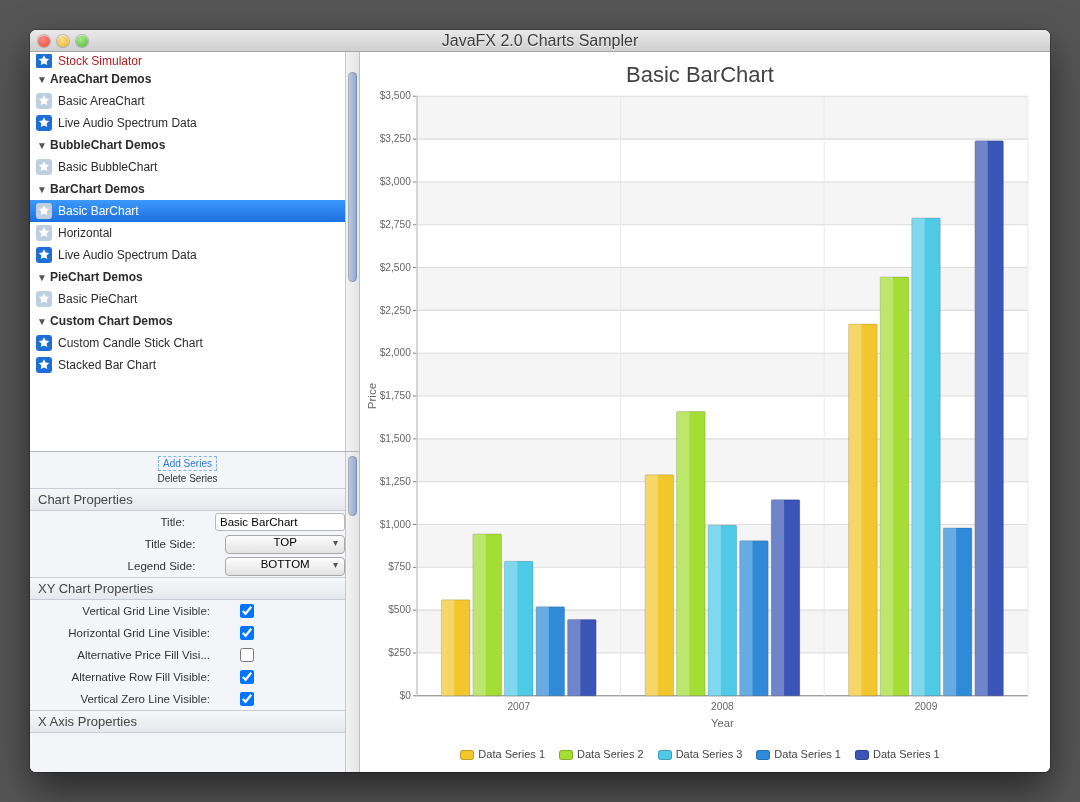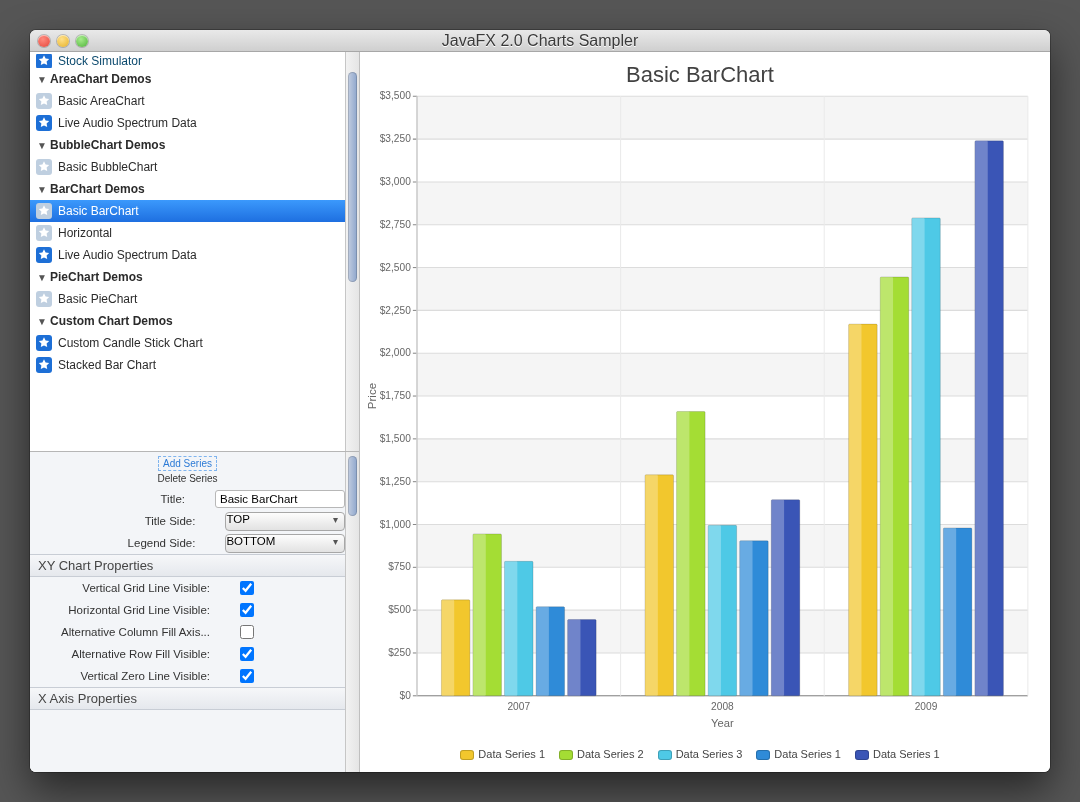--- a/index.html
+++ b/index.html
@@ -31,21 +31,21 @@
   .tree { flex:1; overflow:hidden; font-size:12px; color:#2b2b2b; padding-top:2px;}
   .tree div.row { display:flex; align-items:center; height:22px; padding-left:6px; }
   .disclosure { width:12px; text-align:center; color:#555; font-size:10px; margin-right:2px;}
   .grouprow { font-weight:bold; }
   .leaf { padding-left: 26px; }
   .sel { background: linear-gradient(#3b99fc,#1e6fe0); color:#fff; }
   .sel .staricon path{fill:#fff!important;}
   .staricon{width:16px;height:16px;margin-right:6px;flex-shrink:0;}
   .star-gray rect{fill:#bfcfe0;} .star-gray path{fill:#fff;}
   .star-blue rect{fill:#1d6fd6;} .star-blue path{fill:#fff;}
-  .cut{ color:#0c4a6e;text-align:center; } 
+  .cut{ color:#b91c1c;text-align:center; } 
   .vscroll {
     width:14px;
     background:linear-gradient(90deg,#f2f2f2,#e5e5e5);
     border-left:1px solid #c6c6c6; position:relative;
   }
   .vscroll .thumb{position:absolute; left:2px; right:2px; border-radius:5px; background:linear-gradient(90deg,#c2cde0,#8ea6cc); box-shadow:inset 0 0 0 1px rgba(0,0,0,0.15);}
   .treewrap .thumb{ top:20px; height:210px;}
   
   .botwrap{ flex:1; display:flex; min-height:0;}
   .botpanel{ flex:1; overflow:hidden; background:#f3f5f8;}
@@ -57,21 +57,21 @@
     border-top:1px solid #c8cdd5; border-bottom:1px solid #c8cdd5;
     font-size:13px; color:#454545; padding:3px 8px;
   }
   .proprow{ display:flex; align-items:center; height:22px; font-size:11.5px;gap:24px;}
   .proprow label{ width:186px; text-align:right; padding-right:6px; color:#333;}
   .proprow input[type=text]{
     width:130px; height:18px; font-size:11.5px; padding:0 4px;
     border:1px solid #b7b7b7; border-radius:3px; background:#fff;
   }
   .proprow .sel-combo{
-    width:130px; height:19px; font-size:11.5px; 
+    width:130px; height:19px; font-size:11.5px; text-align:center;
     border:1px solid #a7a7a7; border-radius:4px;
     background:linear-gradient(#fdfdfd,#e2e2e2); position:relative;
   }
   .proprow .sel-combo::after{content:"▾"; position:absolute; right:6px; top:1px; font-size:10px; color:#555;}
   .proprow input[type=checkbox]{ width:14px; height:14px; }
 
   
   .chart-title{ text-align:center; font-size:22px; color:#424242; padding:4px 0 2px; }
   .chart-canvas{ flex:1; position:relative; }
   .legend { display:flex; justify-content:center; gap:14px; padding:6px 0 2px; font-size:11px; color:#444;}
@@ -194,20 +194,21 @@
           </div>
       </div>
 
       <div class="botwrap">
         <div class="botpanel">
           <div class="links">
             <a href="#">Add Series</a>
             <span class="del">Delete Series</span>
           </div>
 
+          <div class="section-h">Chart Properties</div>
           <div class="proprow">
             <label>Title:</label>
             <input type="text" value="Basic BarChart" style="">
           </div>
           <div class="proprow">
             <label>Title Side:</label>
             <div class="sel-combo">TOP</div>
           </div>
           <div class="proprow">
             <label>Legend Side:</label>
@@ -217,21 +218,21 @@
           <div class="section-h">XY Chart Properties</div>
           <div class="proprow">
               <label>Vertical Grid Line Visible:</label>
               <input type="checkbox" checked="" style="">
             </div>
           <div class="proprow">
               <label>Horizontal Grid Line Visible:</label>
               <input type="checkbox" checked="" style="">
             </div>
           <div class="proprow">
-              <label>Alternative Column Fill Axis...</label>
+              <label>Alternative Price Fill Visi...</label>
               <input type="checkbox" style="">
             </div>
           <div class="proprow">
               <label>Alternative Row Fill Visible:</label>
               <input type="checkbox" checked="" style="">
             </div>
           <div class="proprow">
               <label>Vertical Zero Line Visible:</label>
               <input type="checkbox" checked="" style="">
             </div>

